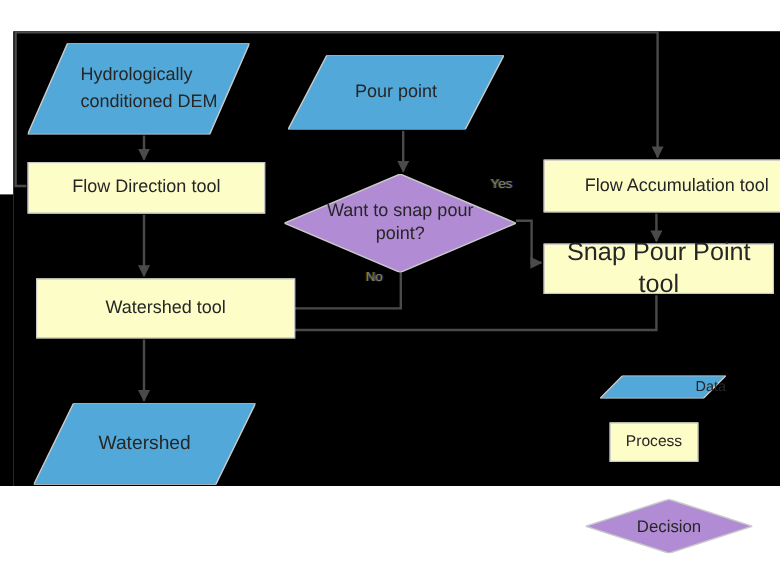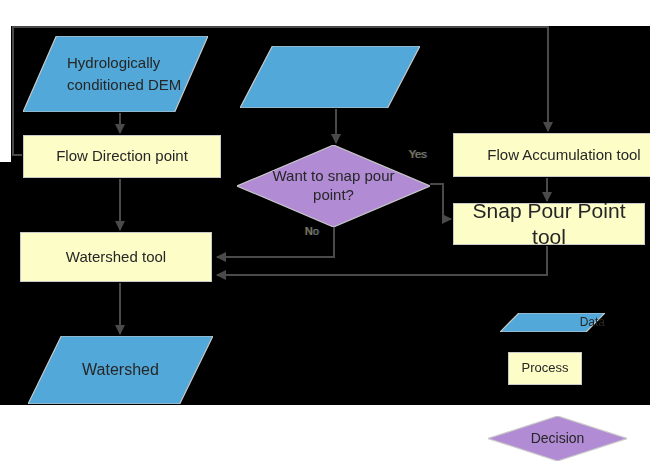--- a/index.html
+++ b/index.html
@@ -27,21 +27,21 @@
 
   
   .node-dem{left:23px;top:36px;width:185px;height:76px;}
   .node-dem .lbl{text-align:left;padding-left:44px;padding-right:16px;font-size:15px;line-height:22px;}
   .node-pour{left:240px;top:46px;width:180px;height:62px;font-size:15px;}
   .node-fdir{left:23px;top:135px;width:198px;height:43px;font-size:15px;}
   .node-facc{left:453px;top:133px;width:222px;height:44px;font-size:15px;}
   .node-snap{left:453px;top:203px;width:192px;height:42px;font-size:21px;}
   .node-decision{left:237px;top:145px;width:193px;height:82px;font-size:15px;}
   .node-decision .lbl{padding:0 34px;}
-  .node-wtool{left:20px;top:232px;width:192px;height:50px;font-size:15px;}
+  .node-wtool{left:30px;top:232px;width:216px;height:50px;font-size:15px;}
   .node-wshed{left:28px;top:336px;width:185px;height:68px;font-size:16px;}
 
   
   .legend-data{left:500px;top:313px;width:105px;height:19px;font-size:12px;justify-content:flex-end;}
   .legend-process{left:508px;top:352px;width:74px;height:33px;font-size:13px;}
   .legend-decision{left:488px;top:416px;width:139px;height:45px;font-size:14px;}
 
   
   .edge-label{
     position:absolute;z-index:4;font-size:11px;color:var(--edge-label-color);
@@ -88,24 +88,25 @@
     <svg class="shape" viewBox="0 0 100 100" preserveAspectRatio="none">
       <polygon class="poly-fill-data" points="18,0 100,0 82,100 0,100"></polygon>
     </svg>
     <span class="lbl">Hydrologically conditioned DEM</span>
   </div>
 
   <div class="node node-pour">
     <svg class="shape" viewBox="0 0 100 100" preserveAspectRatio="none">
       <polygon class="poly-fill-data" points="18,0 100,0 82,100 0,100"></polygon>
     </svg>
+    <span class="lbl">Pour point</span>
   </div>
 
   <div class="node rect-node node-fdir">
-    <span class="lbl">Flow Direction point</span>
+    <span class="lbl">Flow Direction tool</span>
   </div>
 
   <div class="node rect-node node-facc">
     <span class="lbl">Flow Accumulation tool</span>
   </div>
 
   <div class="node rect-node node-snap">
     <span class="lbl">Snap Pour Point tool</span>
   </div>
 

